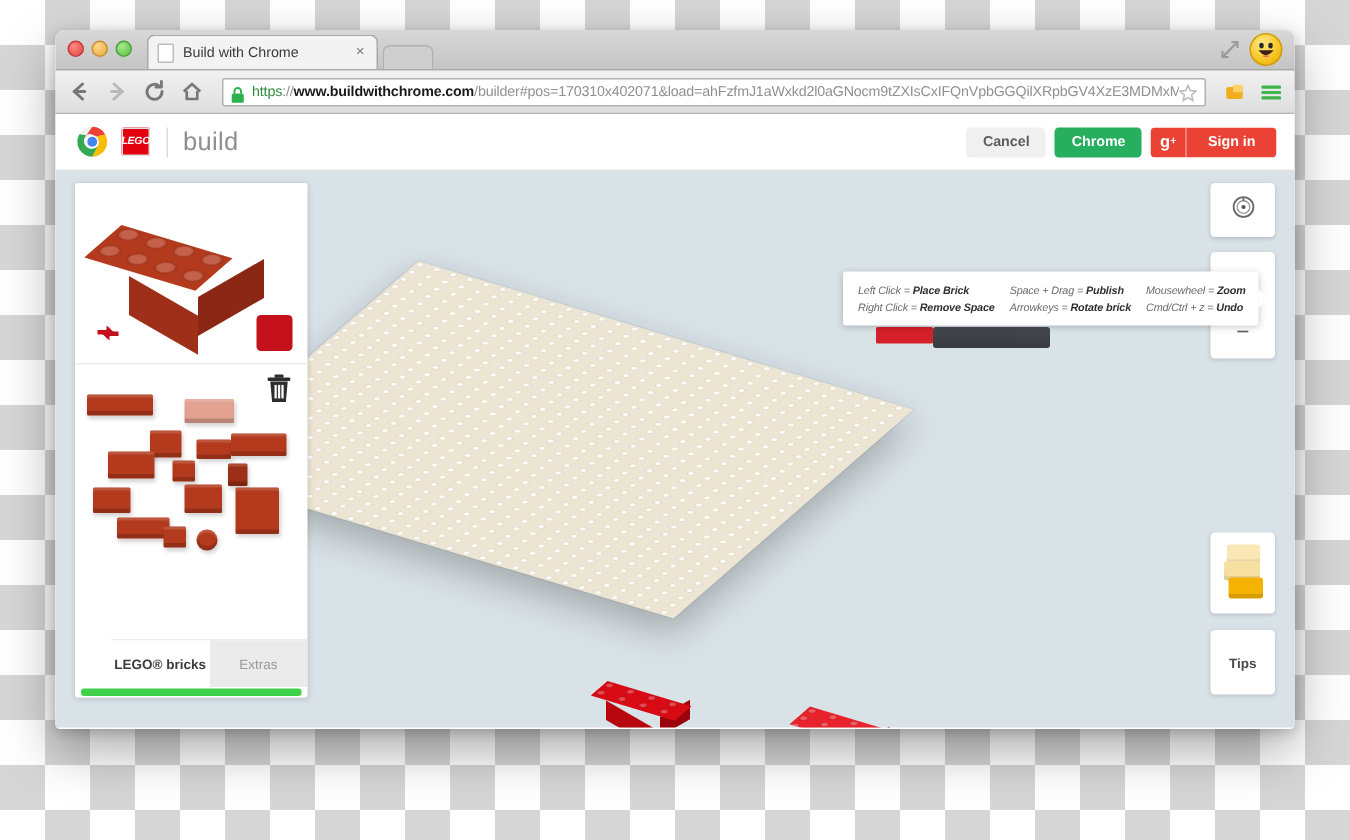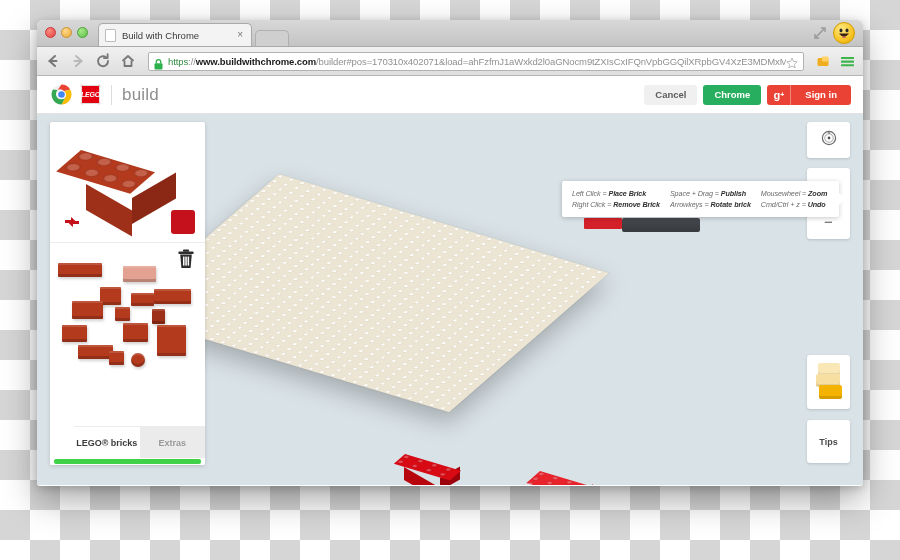--- a/index.html
+++ b/index.html
@@ -363,21 +363,21 @@
     flex: none;
     margin-left: 24px;
   }
   .ptab {
     flex: 1;
     display: flex; align-items: center; justify-content: center;
     font-size: 9px;
     font-weight: bold;
   }
   .ptab.active { background: #ffffff; color: #3b3b3b; }
-  .ptab.inactive { background: #ebebeb; color: #9a9a9a; font-weight: bold; }
+  .ptab.inactive { background: #ebebeb; color: #9a9a9a; font-weight: normal; }
 
   .progress-track {
     height: 7px;
     background: #ffffff;
     flex: none;
     padding: 1px 4px;
   }
   .progress-fill {
     height: 5px;
     width: 100%;
@@ -678,21 +678,21 @@
         </span>
       </div>
 
       <div class="ctrl ctrl-tips">Tips</div>
 
       <div class="kbd-artifact"></div>
 
       <div class="tips-pop">
         <div class="tips-col">
           <div class="tip-line"><span>Left Click</span><span> = </span><b>Place Brick</b></div>
-          <div class="tip-line"><span>Right Click</span><span> = </span><b>Remove Brick</b></div>
+          <div class="tip-line"><span>Right Click</span><span> = </span><b>Remove Space</b></div>
         </div>
         <div class="tips-col">
           <div class="tip-line"><span>Space + Drag</span><span> = </span><b>Publish</b></div>
           <div class="tip-line"><span>Arrowkeys</span><span> = </span><b>Rotate brick</b></div>
         </div>
         <div class="tips-col">
           <div class="tip-line"><span>Mousewheel</span><span> = </span><b>Zoom</b></div>
           <div class="tip-line"><span>Cmd/Ctrl + z</span><span> = </span><b>Undo</b></div>
         </div>
       </div>

